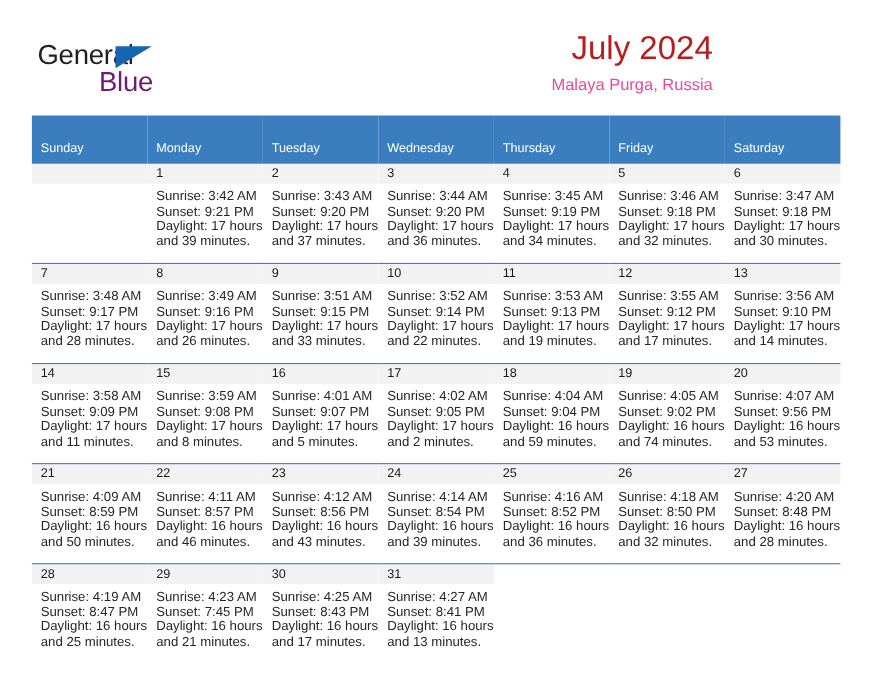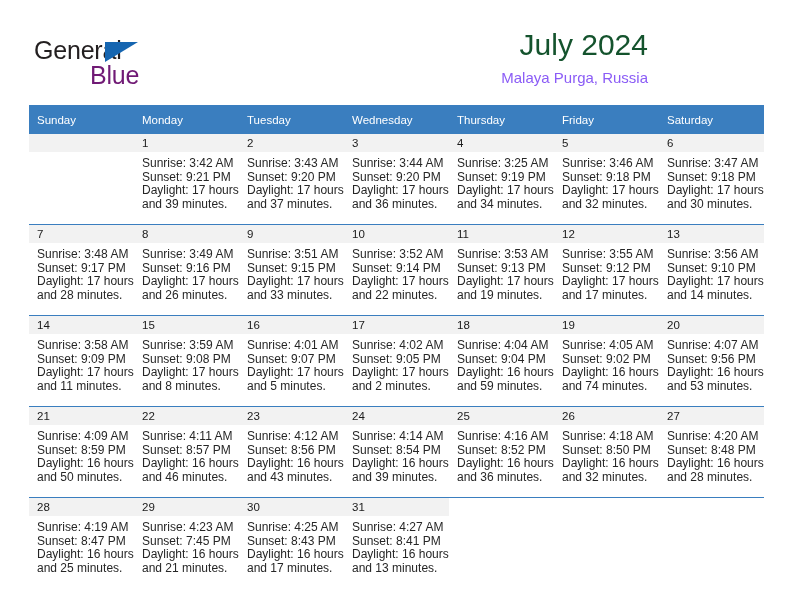--- a/index.html
+++ b/index.html
@@ -64,28 +64,28 @@
 
   .title-block {
     position: absolute;
     right: 36px;
     top: 28px;
     text-align: right;
   }
   .cal-title {
     font-size: 30px;
     font-weight: normal;
-    color: #14532d;
+    color: #b91c1c;
     line-height: 1.1;
     white-space: nowrap;
   }
   .cal-subtitle {
     margin-top: 8px;
     font-size: 15px;
-    color: #8b5cf6;
+    color: #ec4899;
     white-space: nowrap;
   }
 
   
   .cal-wrap {
     position: absolute;
     left: 29px;
     top: 105px;
     width: 735px;
   }
@@ -93,21 +93,21 @@
     width: 735px;
     border-collapse: collapse;
     table-layout: fixed;
   }
   table.calendar th {
     background: #3a7ebf;
     color: #ffffff;
     font-size: 11.5px;
     font-weight: normal;
     text-align: left;
-    padding: 6px 0 5px 8px;
+    padding: 21px 0 5px 8px;
     height: 18px;
     border: none;
   }
   table.calendar td {
     vertical-align: top;
     padding: 0;
     border: none;
     width: 105px;
     height: 90px;
     background: #ffffff;
@@ -219,21 +219,21 @@
                   <div>Sunset: 9:20 PM</div>
                   <div>Daylight: 17 hours</div>
                   <div>and 36 minutes.</div>
                 </div>
               </div>
             </td>
             <td class="day-cell">
               <div class="cell-inner">
                 <div class="daynum-band">4</div>
                 <div class="details">
-                  <div>Sunrise: 3:25 AM</div>
+                  <div>Sunrise: 3:45 AM</div>
                   <div>Sunset: 9:19 PM</div>
                   <div>Daylight: 17 hours</div>
                   <div>and 34 minutes.</div>
                 </div>
               </div>
             </td>
             <td class="day-cell">
               <div class="cell-inner">
                 <div class="daynum-band">5</div>
                 <div class="details">

